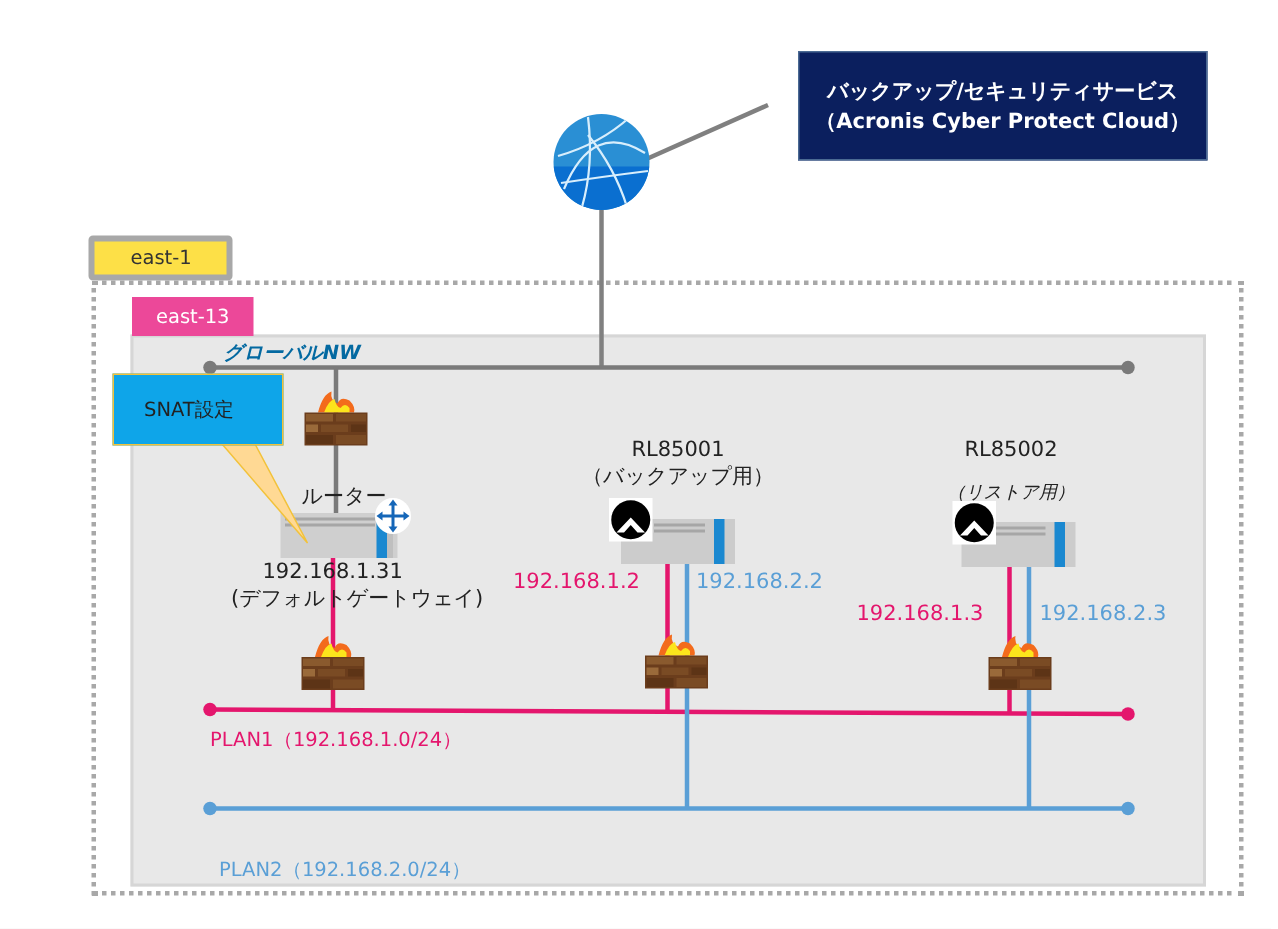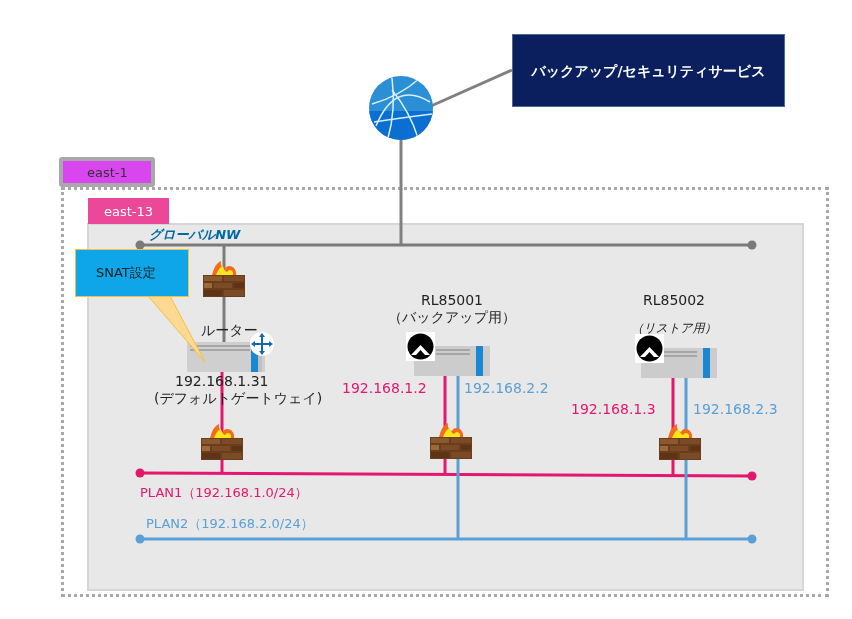--- a/index.html
+++ b/index.html
@@ -2,28 +2,28 @@
 <html><head>
 <meta charset="utf-8">
 <style>
   html, body { margin:0; padding:0; background:#ffffff; }
   body { width:852px; height:619px; position:relative; overflow:hidden;
          font-family:"DejaVu Sans", "Liberation Sans", sans-serif; }
   .abs { position:absolute; }
   #svg-layer { position:absolute; left:0; top:0; width:852px; height:619px; }
   .region-outer { left:61px; top:187px; width:768px; height:410px;
                   border:3px dotted #a8a8a8; box-sizing:border-box; }
-  .region-outer-tab { left:59px; top:157px; width:96px; height:30px; background:#d946ef;
+  .region-outer-tab { left:59px; top:157px; width:96px; height:30px; background:#fde047;
                       border:4px solid #a8a8a8; border-radius:3px; box-sizing:border-box;
                       font-size:13px; color:#333; display:flex; align-items:center; padding-left:24px; }
   .zone { left:87px; top:223px; width:717px; height:368px; background:#e8e8e8;
           border:2px solid #d6d6d6; box-sizing:border-box; }
   .zone-tab { left:88px; top:198px; width:81px; height:26px; background:#ec4899; color:#fff;
               font-size:13px; display:flex; align-items:center; justify-content:center; }
-  .cloud-box { left:512px; top:34px; width:271px; height:71px; background:#0b1f5e;
+  .cloud-box { left:532px; top:34px; width:271px; height:71px; background:#0b1f5e;
                border:1px solid #4b6a93; color:#fff; font-weight:bold; font-size:14px;
                display:flex; flex-direction:column; align-items:center; justify-content:center; line-height:20px; }
   .label { font-size:13px; color:#222; white-space:nowrap; }
   .label-bold-grey { font-size:13px; font-weight:bold; color:#0369a1; font-style:italic; }
   .pink { color:#e4166d; }
   .blue { color:#5a9fd6; }
   .net-label { font-size:13px; font-weight:normal; }
   .callout { left:75px; top:249px; width:114px; height:48px; background:#0ea5e9;
              border:1px solid #f2c23a; font-size:13px; display:flex; align-items:center; padding-left:20px;
              box-sizing:border-box; color:#222; }
@@ -178,32 +178,33 @@
 
   <polygon points="148,296 170,296 205,362" fill="#ffd994" stroke="#f2c23a" stroke-width="1"></polygon>
 </svg>
 
 <div class="abs callout">
   <span>SNAT設定</span>
 </div>
 
 <div class="abs cloud-box">
   <span>バックアップ/セキュリティサービス</span>
+  <span>（Acronis Cyber Protect Cloud）</span>
 </div>
 
 <div class="abs label-bold-grey" style="left:149px;top:226px;">グローバルNW</div>
 
 <div class="abs label" style="left:201px;top:322px;font-size:14px;">ルーター</div>
 <div class="abs label" style="left:175px;top:373px;font-size:14px;">192.168.1.31</div>
 <div class="abs label" style="left:130px;top:390px;font-size:14px;margin-left:24px;">(デフォルトゲートウェイ)</div>
 
 <div class="abs label center" style="left:392px;top:292px;width:120px;font-size:14px;">RL85001</div>
 <div class="abs label center" style="left:372px;top:309px;width:160px;font-size:14px;">（バックアップ用）</div>
 <div class="abs label pink" style="left:342px;top:380px;font-size:14px;">192.168.1.2</div>
 <div class="abs label blue" style="left:464px;top:380px;font-size:14px;">192.168.2.2</div>
 
 <div class="abs label center" style="left:614px;top:292px;width:120px;font-size:14px;">RL85002</div>
 <div class="abs label center" style="left:604px;top:320px;width:140px;font-size:12px;font-style:italic;">（リストア用）</div>
 <div class="abs label pink" style="left:571px;top:401px;font-size:14px;">192.168.1.3</div>
 <div class="abs label blue" style="left:693px;top:401px;font-size:14px;">192.168.2.3</div>
 
 <div class="abs net-label pink" style="left:140px;top:484px;">PLAN1（192.168.1.0/24）</div>
-<div class="abs net-label blue" style="left:146px;top:515px;">PLAN2（192.168.2.0/24）</div>
+<div class="abs net-label blue" style="left:146px;top:571px;">PLAN2（192.168.2.0/24）</div>
 
 </body></html>

